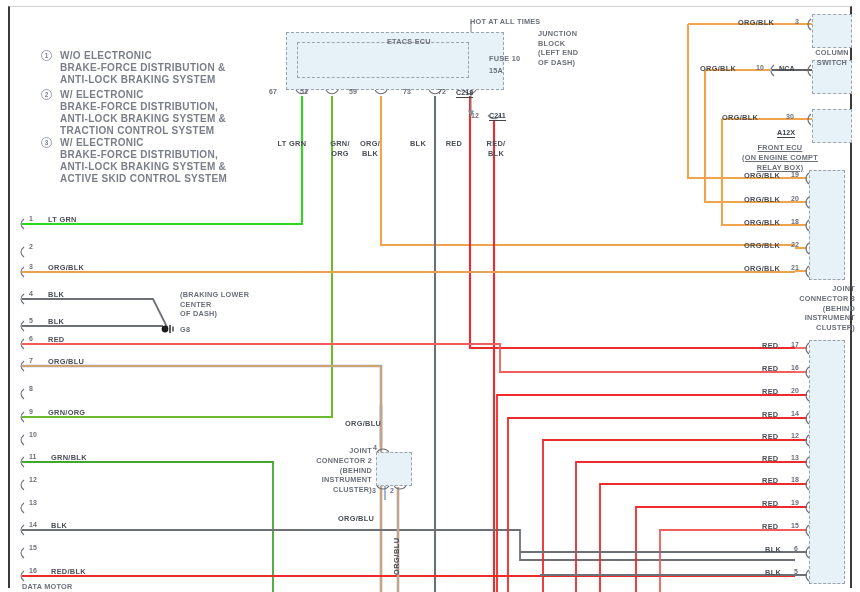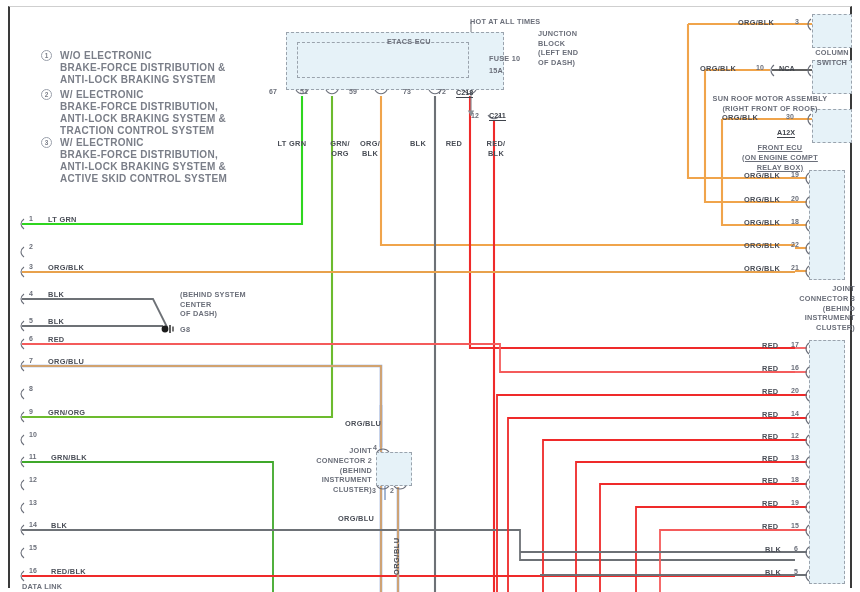--- a/index.html
+++ b/index.html
@@ -269,38 +269,36 @@
     <div class="pinno" style="left:29px;top:476px;">12</div>
     <div class="wirelbl" style="left:51px;top:476px;"></div>
     <div class="pinno" style="left:29px;top:499px;">13</div>
     <div class="wirelbl" style="left:51px;top:499px;"></div>
     <div class="pinno" style="left:29px;top:521px;">14</div>
     <div class="wirelbl" style="left:51px;top:521px;">BLK</div>
     <div class="pinno" style="left:29px;top:544px;">15</div>
     <div class="wirelbl" style="left:51px;top:544px;"></div>
     <div class="pinno" style="left:29px;top:567px;">16</div>
     <div class="wirelbl" style="left:51px;top:567px;">RED/BLK</div>
-    <div class="note" style="left:22px;top:582px;">DATA LINK</div>
+    <div class="note" style="left:22px;top:582px;">DATA MOTOR</div>
   </div>
 
-  <div class="note" style="left:180px;top:290px;">(BEHIND SYSTEM
+  <div class="note" style="left:180px;top:290px;">(BRAKING LOWER
 CENTER
 OF DASH)</div>
   <div class="note" style="left:180px;top:325px;">G8</div>
 
   <div class="wirelbl" style="left:738px;top:18px;">ORG/BLK</div>
   <div class="pinno" style="left:795px;top:18px;">3</div>
   <div class="compname" style="left:800px;top:48px;width:64px;">COLUMN
 SWITCH</div>
 
   <div class="wirelbl" style="left:700px;top:64px;">ORG/BLK</div>
   <div class="pinno" style="left:756px;top:64px;">10</div>
   <div class="cname" style="left:779px;top:64px;border-bottom:none;">NCA</div>
-  <div class="compname" style="left:680px;top:94px;width:180px;">SUN ROOF MOTOR ASSEMBLY
-(RIGHT FRONT OF ROOF)</div>
 
   <div class="wirelbl" style="left:722px;top:113px;">ORG/BLK</div>
   <div class="pinno" style="left:786px;top:113px;">30</div>
   <div class="cname" style="left:777px;top:128px;">A12X</div>
   <div class="compname" style="left:700px;top:143px;width:160px;text-decoration:underline;">FRONT ECU
 (ON ENGINE COMPT
 RELAY BOX)</div>
 
   <div>
     <div class="wirelbl" style="left:744px;top:171px;">ORG/BLK</div>

